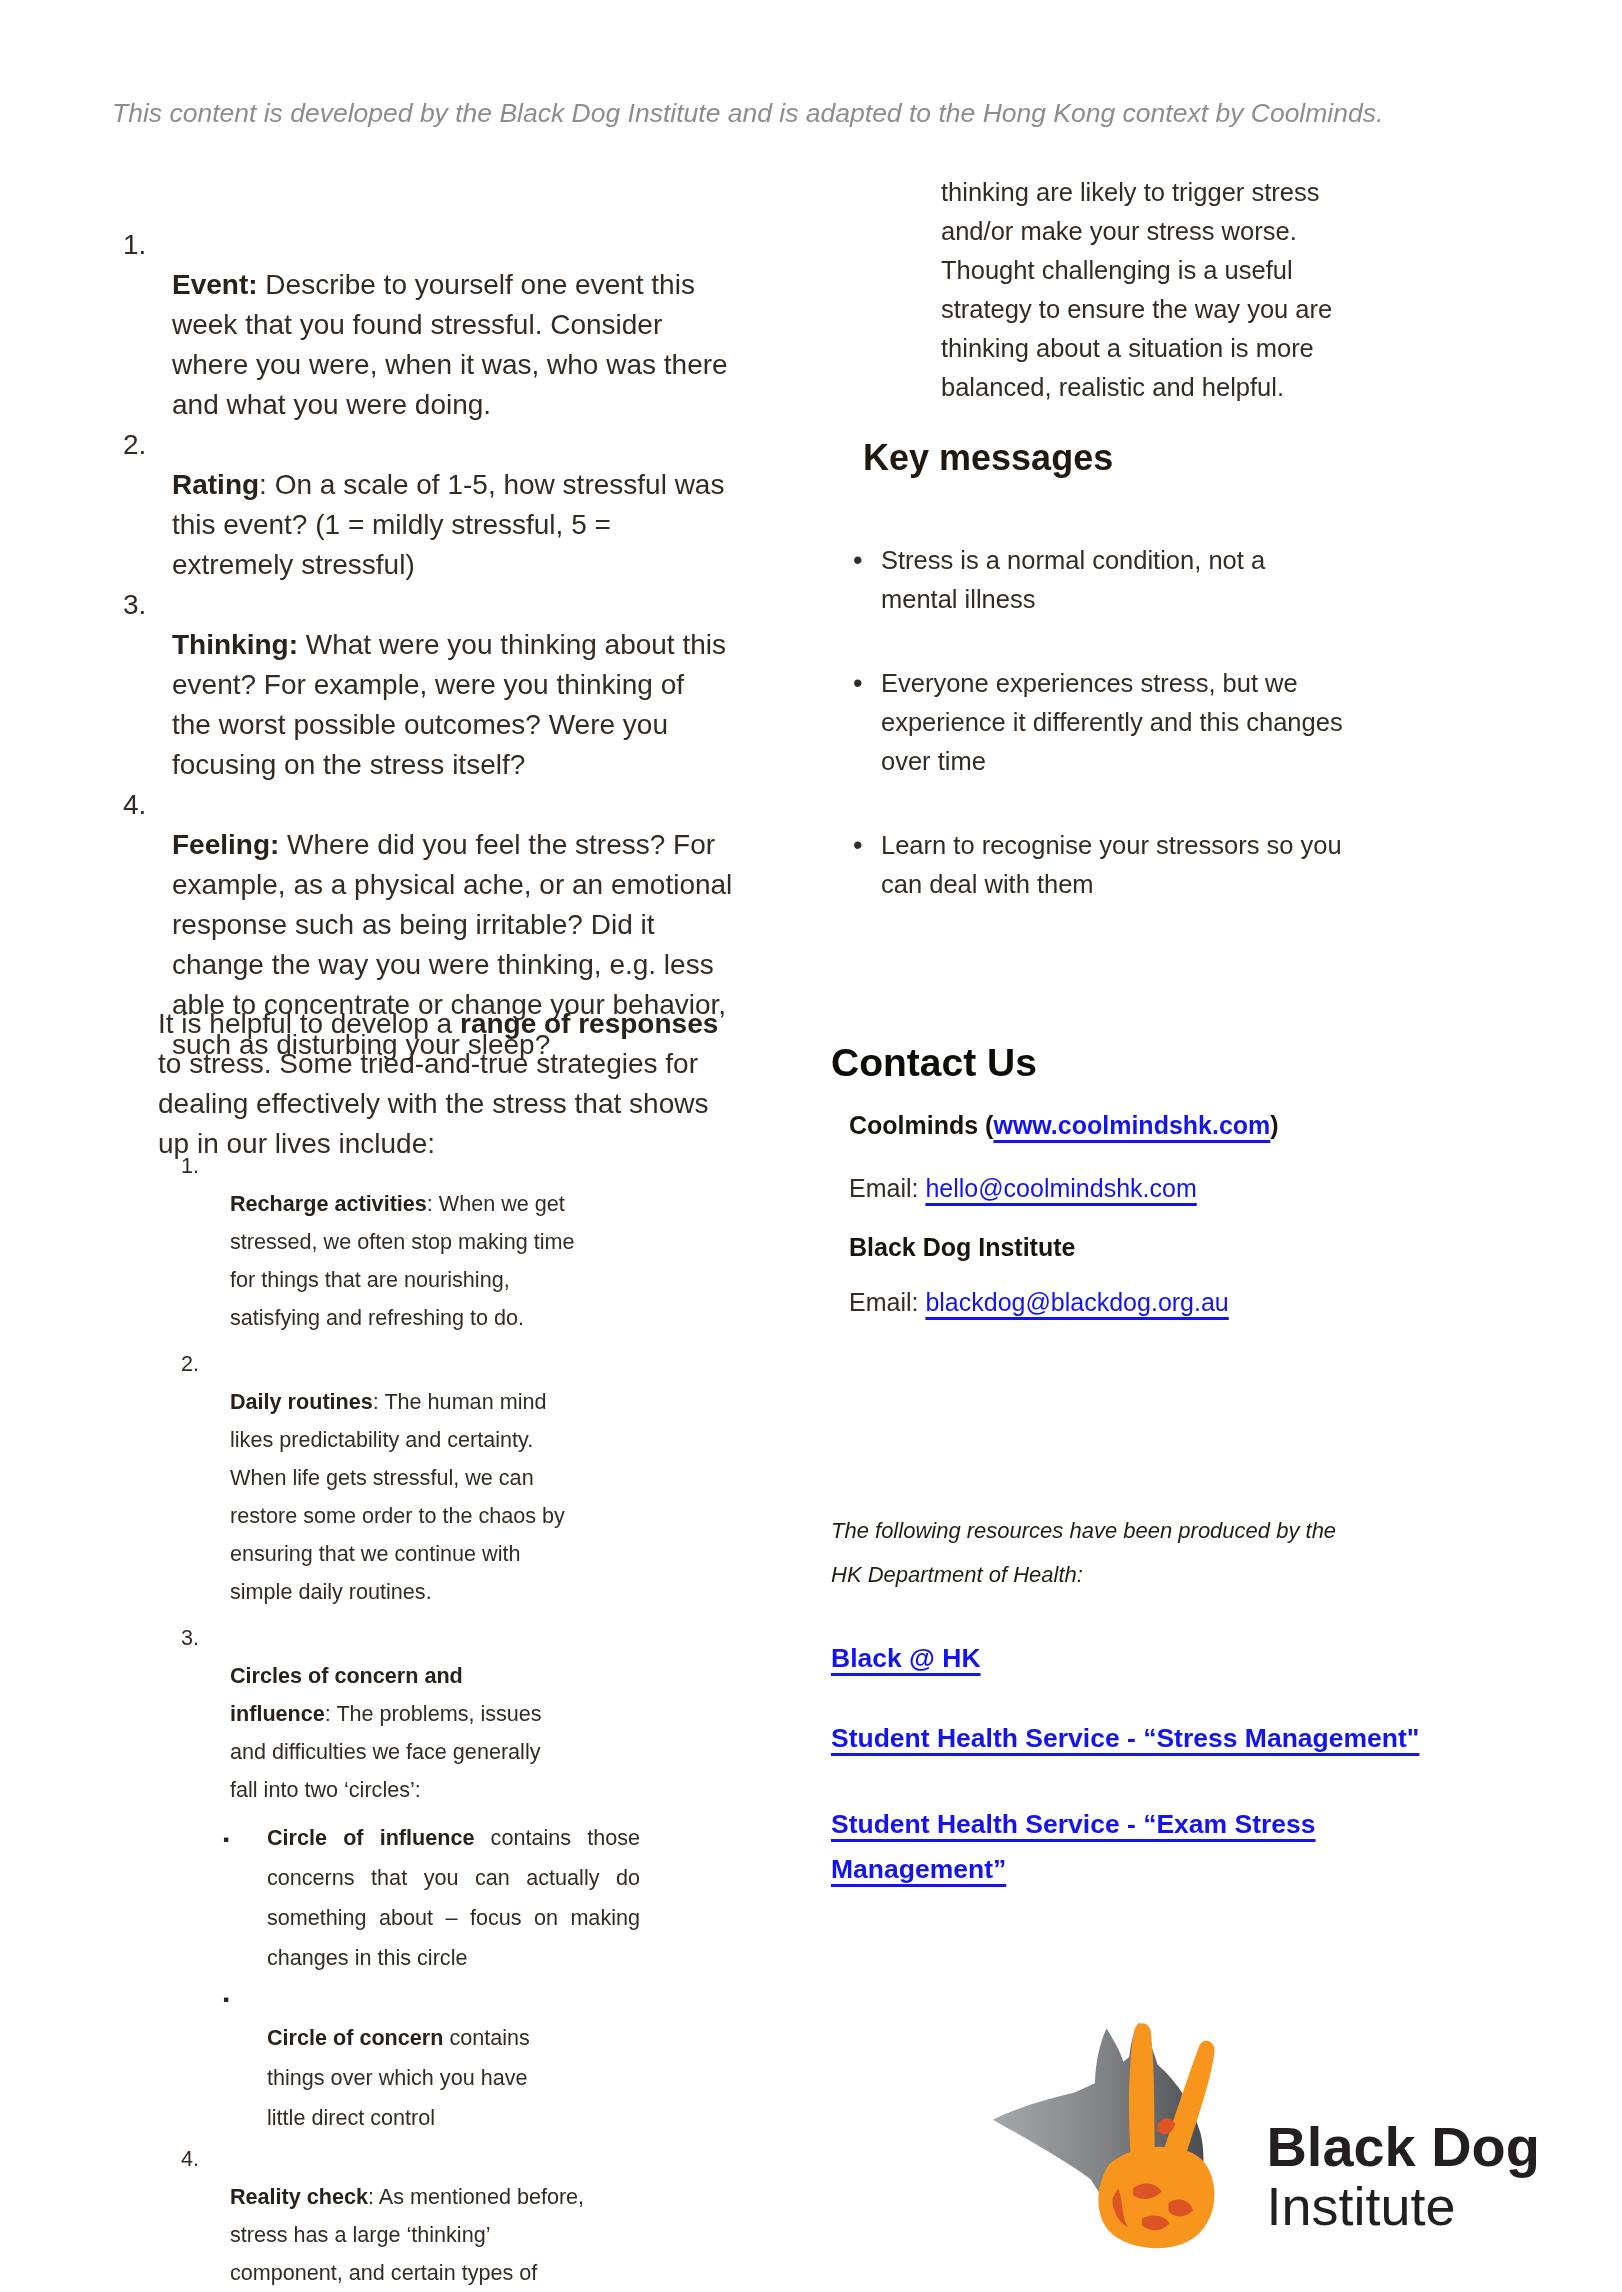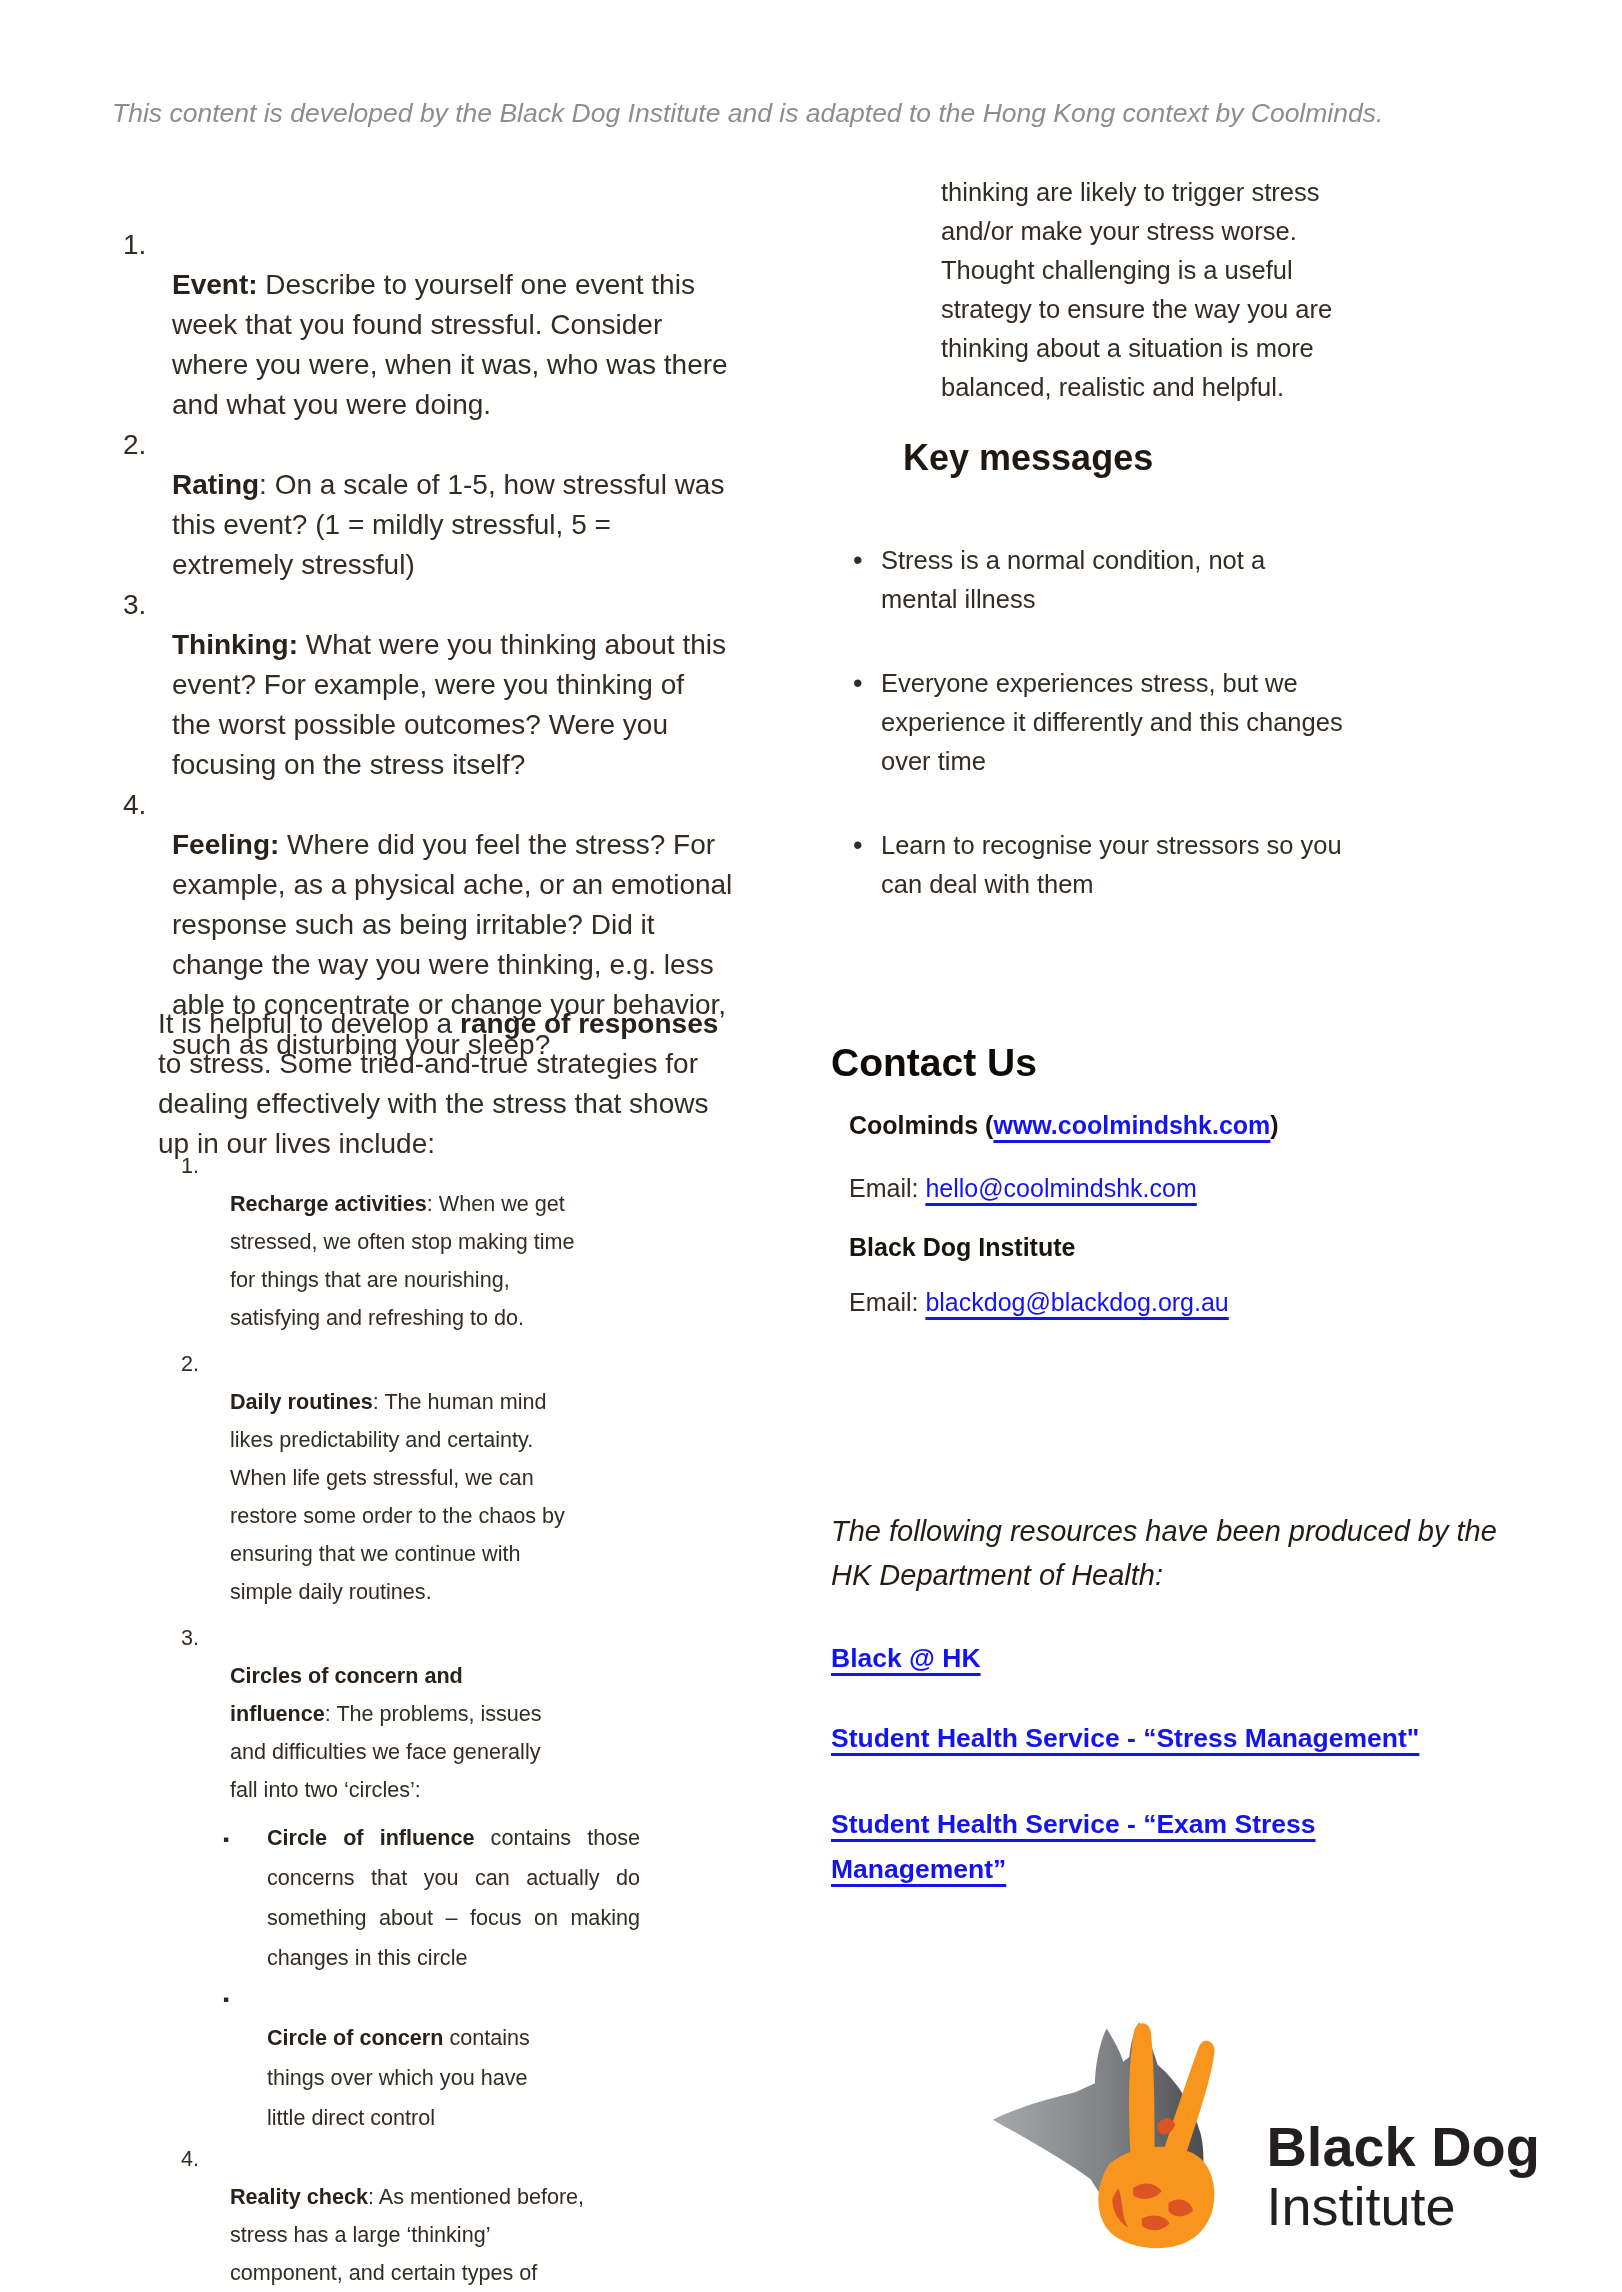--- a/index.html
+++ b/index.html
@@ -35,21 +35,21 @@
   .sub-item { position:relative; padding-left:47px; }
   .sub-item::before { content:"▪"; position:absolute; left:2.9px; top:1px; font-size:17.6px; color:#2a211b; }
   .sub-just { text-align:justify; width:420px; white-space:normal; }
   .sub-plain { white-space:pre-line; }
 
   
   .cont-para { position:absolute; left:941px; top:173px; width:466px;
     font-size:25.5px; line-height:39px; white-space:pre-line; }
 
   .km-title { position:absolute; left:863px; top:437px;
-    font-size:36px; font-weight:700; color:#201811;margin-left:40px; }
+    font-size:36px; font-weight:700; color:#201811; }
   .km-list { position:absolute; left:851px; top:541px; width:559px;
     font-size:25.5px; line-height:39px; }
   .km-item { position:relative; padding-left:30px; white-space:pre-line; margin-bottom:45px; }
   .km-item::before { content:"•"; position:absolute; left:2px; top:-1px; font-size:27.4px; color:#342b24; }
 
   .contact-title { position:absolute; left:831px; top:1041px;
     font-size:39px; font-weight:700; color:#0e0b09; }
   .c-line { position:absolute; left:849px; font-size:25px; }
   .c1 { top:1111px; font-weight:700; color:#1a140f; }
   .c2 { top:1174px; }
@@ -57,21 +57,21 @@
   .c4 { top:1288px; }
 
   a.lnk { color:#1414ee; text-decoration:underline; text-decoration-thickness:2.9px;
     text-underline-offset:5.9px; cursor:pointer; }
   .lnk-b { font-weight:700; }
   .lnk-r { font-weight:400; }
 
   .support-title { position:absolute; left:831px; top:1376px; width:716px;
     font-size:39px; font-weight:700; line-height:57px; color:#0e0b09; white-space:pre-line; }
   .support-intro { position:absolute; left:831px; top:1509px; width:686px;
-    font-size:29px; font-style:italic; line-height:44px; color:#241d17; white-space:pre-line; }
+    font-size:22px; font-style:italic; line-height:44px; color:#241d17; white-space:pre-line; }
   .res { font-size:26.5px; font-weight:700; white-space:pre-line; display:inline-block; }
   .r1 { position:absolute; left:831px; top:1643px; }
   .r2 { position:absolute; left:831px; top:1723px; }
   .r3 { position:absolute; left:831px; top:1802px; width:637px; line-height:45px; }
 
   
   .logo { position:absolute; left:985px; top:1996px; width:564px; height:263px; }
 </style>
 </head>
 <body>

